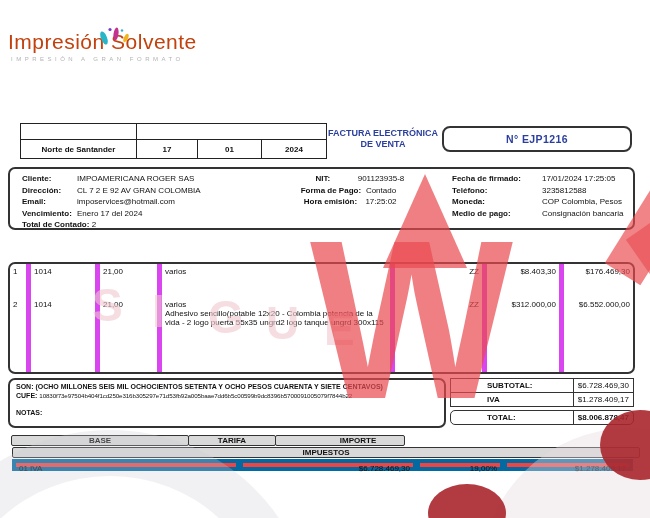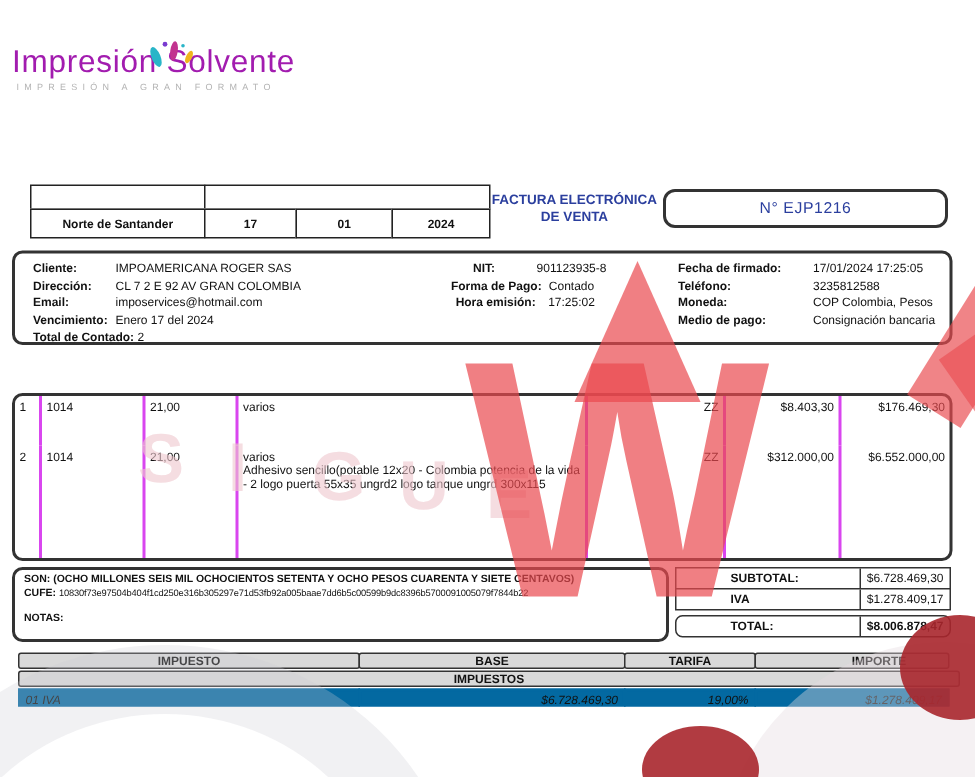--- a/index.html
+++ b/index.html
@@ -2,57 +2,57 @@
 <html><head>
 <meta charset="utf-8">
 <style>
   html,body{margin:0;padding:0;background:#fff;}
   .page{position:relative;width:650px;height:518px;background:#ffffff;overflow:hidden;
         font-family:"Liberation Sans",sans-serif;color:#111;}
 
   
   .logo{position:absolute;left:8px;top:30px;}
   .logo .splashes{position:absolute;left:86px;top:-4px;}
-  .logo .brand{font-size:21px;color:#a21caf;letter-spacing:.5px;}
+  .logo .brand{font-size:21px;color:#c2410c;letter-spacing:.5px;}
   .logo .tagline{font-size:6px;letter-spacing:3.5px;color:#b3b3b3;margin-top:2px;padding-left:3px;}
 
   
   .date-table{position:absolute;left:20px;top:123px;width:307px;font-size:8px;font-weight:bold;}
   .dt-row{display:flex;}
   .dt-cell{border:1px solid #222;box-sizing:border-box;text-align:center;margin-left:-1px;
            display:flex;align-items:center;justify-content:center;background:#fff;}
   .dt-row+.dt-row .dt-cell{margin-top:-1px;}
   .dt-c1{width:117px;margin-left:0;}
   .dt-c234{width:191px;}
   .dt-c2{width:62px;}.dt-c3{width:65px;}.dt-c4{width:66px;}
   .dt-r1 .dt-cell{height:17px;}
   .dt-r2 .dt-cell{height:20px;}
 
   .doc-type{position:absolute;left:326px;top:128px;width:114px;text-align:center;
             color:#2b3f9e;font-weight:bold;font-size:9px;line-height:10.5px;}
   .invoice-no-box{position:absolute;left:442px;top:126px;width:190px;height:26px;
             border:2px solid #333;border-radius:8px;display:flex;align-items:center;justify-content:center;
-            color:#2b3f9e;font-weight:normal;font-size:10.5px;letter-spacing:.4px;box-sizing:border-box;}
+            color:#2b3f9e;font-weight:bold;font-size:10.5px;letter-spacing:.4px;box-sizing:border-box;}
 
   
   .info-box{position:absolute;left:8px;top:167px;width:627px;height:63px;border:2px solid #333;
             border-radius:7px;box-sizing:border-box;display:flex;padding:4px 0 0 12px;font-size:8px;line-height:11.5px;}
   .info-col1{width:218px;}.info-col2{width:212px;text-align:center;}.info-col3{flex:1;}
   .info-row{white-space:nowrap;}
   .info-row .lbl{font-weight:bold;display:inline-block;}
   .info-col1 .lbl{min-width:55px;}
   .info-col2 .lbl{min-width:70px;}
   .info-col3 .lbl{min-width:90px;}
 
   
   .items-table{position:absolute;left:8px;top:262px;width:627px;height:112px;border:2px solid #333;
             border-radius:7px;box-sizing:border-box;display:grid;
             grid-template-columns:16px 69px 62px 233px 92px 77px 1fr;
             grid-template-rows:33px 1fr;font-size:8px;overflow:hidden;}
-  .ic{border-left:2px solid #d946ef;padding:3px 3px 0 3px;box-sizing:border-box;}
+  .ic{border-left:5px solid #d946ef;padding:3px 3px 0 3px;box-sizing:border-box;}
   .ic.first{border-left:none;}
   .ic.r{text-align:right;}
   .ic .d2{margin-top:0;}
 
   
   .summary-box{position:absolute;left:8px;top:378px;width:438px;height:50px;border:2px solid #333;
             border-radius:7px;box-sizing:border-box;padding:3px 6px;font-size:7px;line-height:8.5px;}
   .summary-box .lbl{font-weight:bold;}
   .cufe-hash{font-size:6.2px;letter-spacing:-.1px;}
   .notas-line{margin-top:9px;font-weight:bold;}
@@ -68,22 +68,22 @@
   
   .tax-table{position:absolute;left:12px;top:435px;width:628px;font-size:8px;}
   .tx-head{display:flex;}
   .tx-cell{border:1px solid #333;background:#d9d9d9;font-weight:bold;text-align:center;height:11px;
            line-height:10px;box-sizing:border-box;margin-left:-1px;border-radius:2px;}
   .tx-cell.first{margin-left:0;}
   .txw1{width:228px;}.txw2{width:178px;text-align:center;}.txw3{width:88px;}.txw4{width:130px;padding-left:36px;}
   .tx-group{border:1px solid #333;background:#d9d9d9;font-weight:bold;text-align:center;height:11px;
            line-height:10px;box-sizing:border-box;margin-top:1px;border-radius:2px;}
   .tx-row{display:flex;margin-top:1px;}
-  .tx-data{border:2px solid #0369a1;background:#0369a1;height:12px;line-height:11px;box-sizing:border-box;
-           padding:0 3px;margin-left:-1px;font-style:italic;}
+  .tx-data{border:4px solid #0369a1;background:#ef4444;height:12px;line-height:11px;box-sizing:border-box;
+           padding:0 3px;margin-left:-1px;}
   .tx-data.first{margin-left:0;text-align:left;}
   .tx-data.r{text-align:right;}
 
   
   .watermark{position:absolute;inset:0;pointer-events:none;z-index:9;}
   .wm-letter{position:absolute;font-size:46px;font-weight:bold;color:rgba(238,198,205,.6);}
   .wm-tri{position:absolute;left:383px;top:174px;width:0;height:0;
           border-left:42px solid transparent;border-right:42px solid transparent;
           border-bottom:94px solid rgba(233,73,78,.7);}
   .wm-w{position:absolute;left:310px;top:212px;font-size:215px;line-height:215px;font-weight:bold;
@@ -206,21 +206,20 @@
       <div class="t-val">$1.278.409,17</div>
     </div>
     <div class="t-row total">
       <div class="t-lbl">TOTAL:</div>
       <div class="t-val">$8.006.878,47</div>
     </div>
   </div>
 
   <div class="tax-table">
     <div class="tx-head">
-      <div class="tx-cell first txw1">IMPUESTO</div>
       <div class="tx-cell txw2">BASE</div>
       <div class="tx-cell txw3">TARIFA</div>
       <div class="tx-cell txw4">IMPORTE</div>
     </div>
     <div class="tx-group">IMPUESTOS</div>
     <div class="tx-row">
       <div class="tx-data first txw1">01 IVA</div>
       <div class="tx-data r txw2">$6.728.469,30</div>
       <div class="tx-data r txw3">19,00%</div>
       <div class="tx-data r txw4">$1.278.409,17</div>

